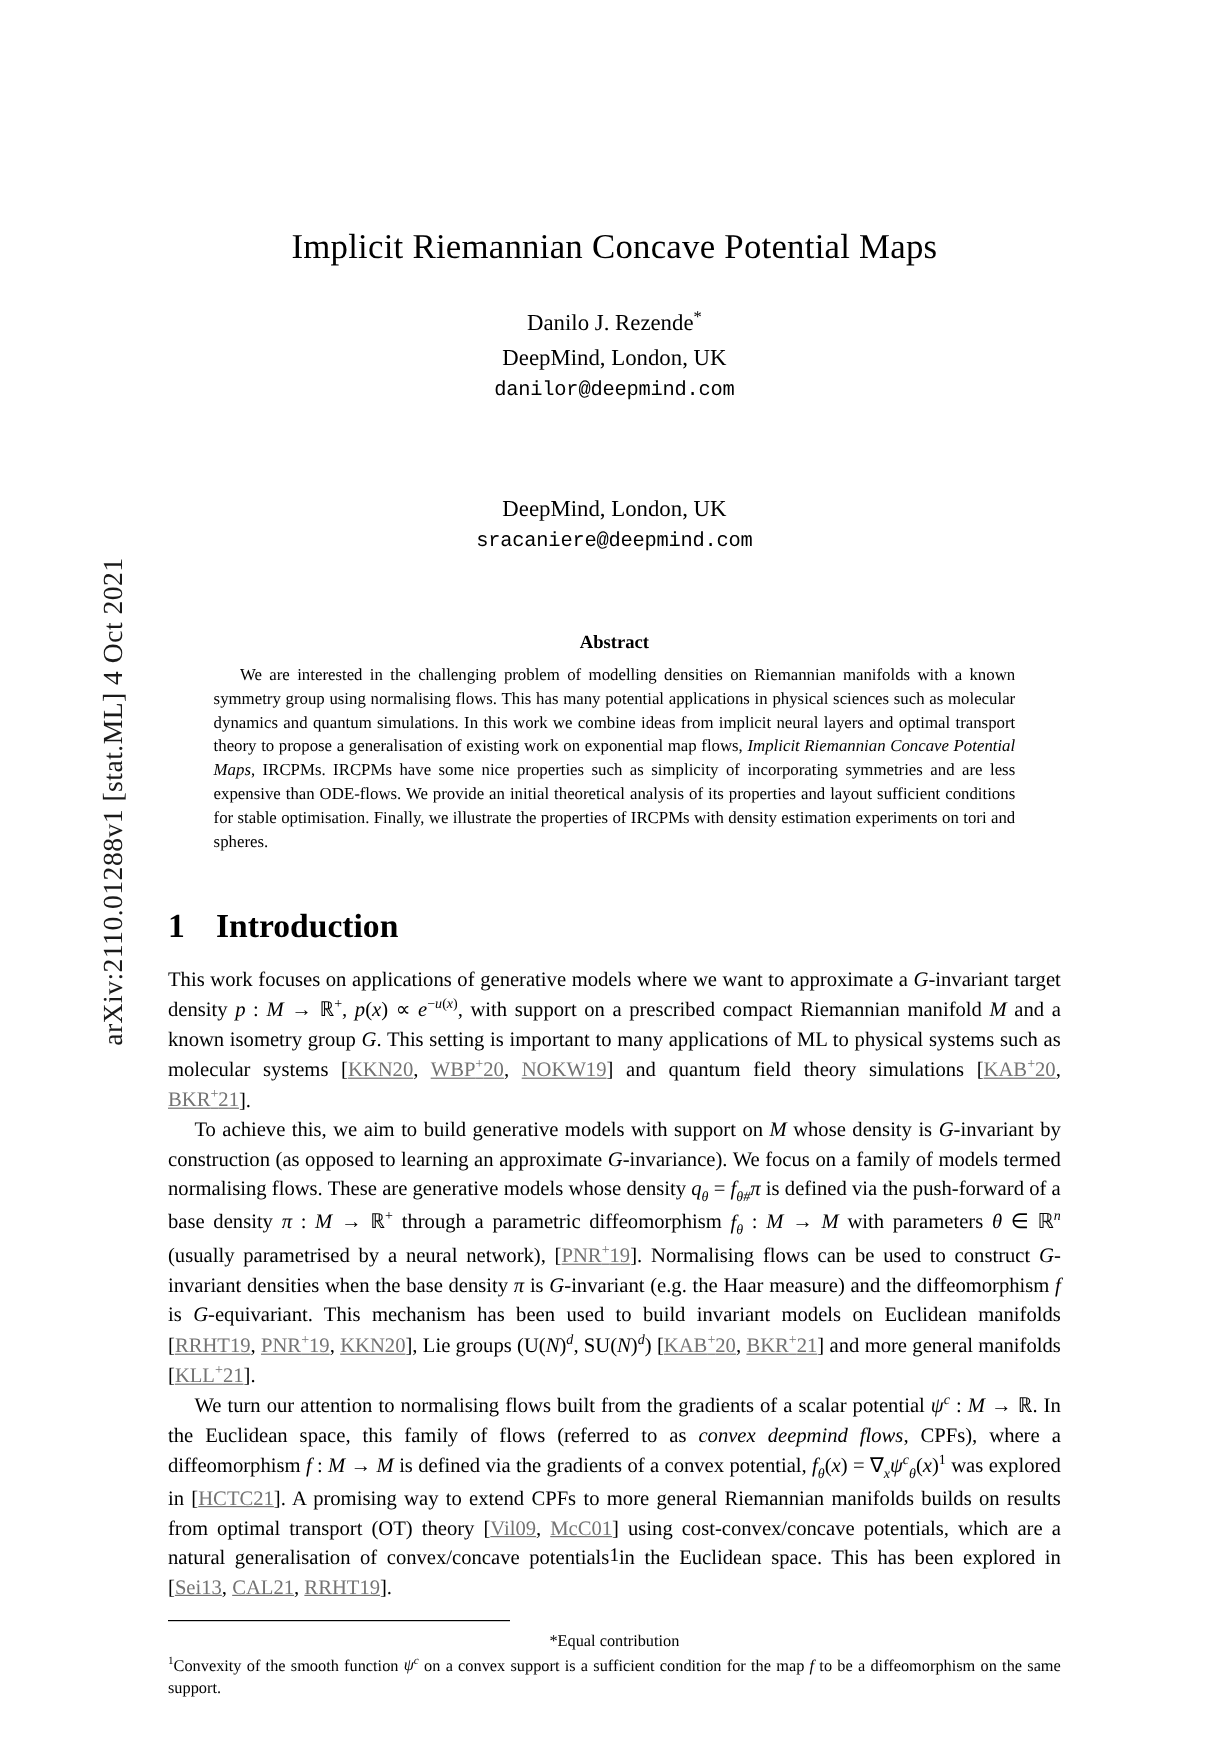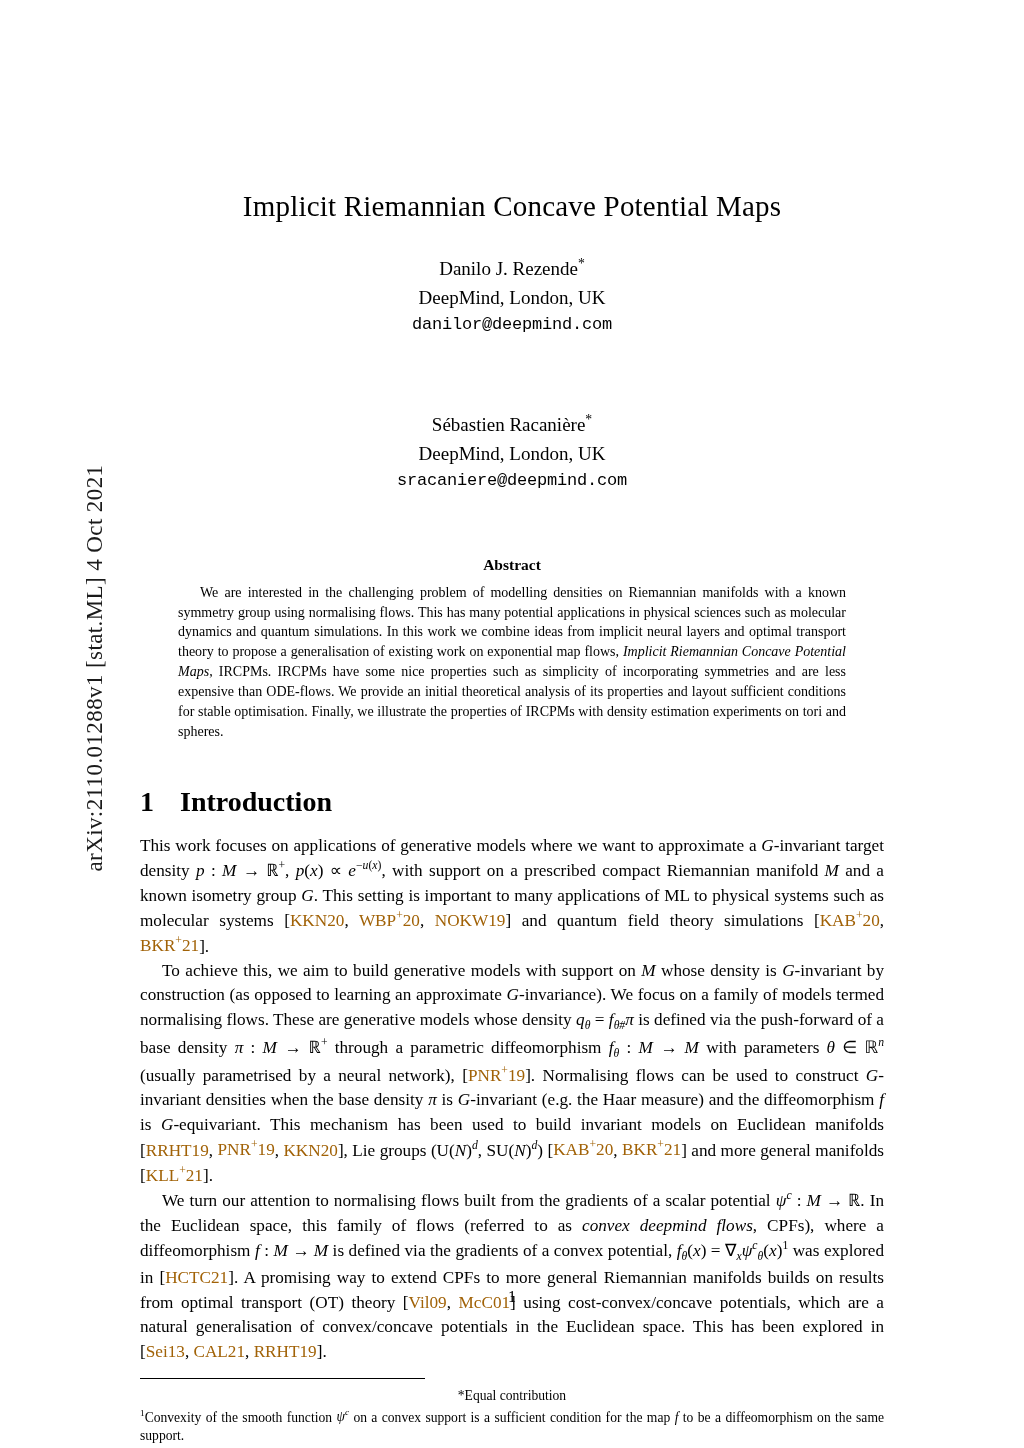--- a/index.html
+++ b/index.html
@@ -97,21 +97,21 @@
   }
   h2.section .num { display: inline-block; width: 40px; }
   p.body {
     font-size: 17.2px;
     line-height: 1.43;
     text-align: justify;
     margin: 0;
     text-indent: 22px;
   }
   p.body.first { text-indent: 0; }
-  .cite { color: #a16207; }
+  .cite { color: #737373; text-decoration: underline; }
   i { font-style: italic; }
   .footnote-rule {
     width: 285px;
     height: 1px;
     background: #000;
     margin: 14px 0 7px 0;
   }
   .footnotes {
     font-size: 13.6px;
     line-height: 1.4;
@@ -141,21 +141,20 @@
 
     <h1 class="title">Implicit Riemannian Concave Potential Maps</h1>
 
     <div class="authors">
       <div class="author">
         <div class="name"><span>Danilo J. Rezende</span><span class="sup">*</span></div>
         <div class="affil">DeepMind, London, UK</div>
         <div class="email">danilor@deepmind.com</div>
       </div>
       <div class="author">
-        <div class="name"><span>Sébastien Racanière</span><span class="sup">*</span></div>
         <div class="affil">DeepMind, London, UK</div>
         <div class="email">sracaniere@deepmind.com</div>
       </div>
     </div>
 
 
     <div class="abstract-wrap">
       <div class="abstract-title">Abstract</div>
       <div class="abstract-body">
         We are interested in the challenging problem of modelling densities on Riemannian manifolds

